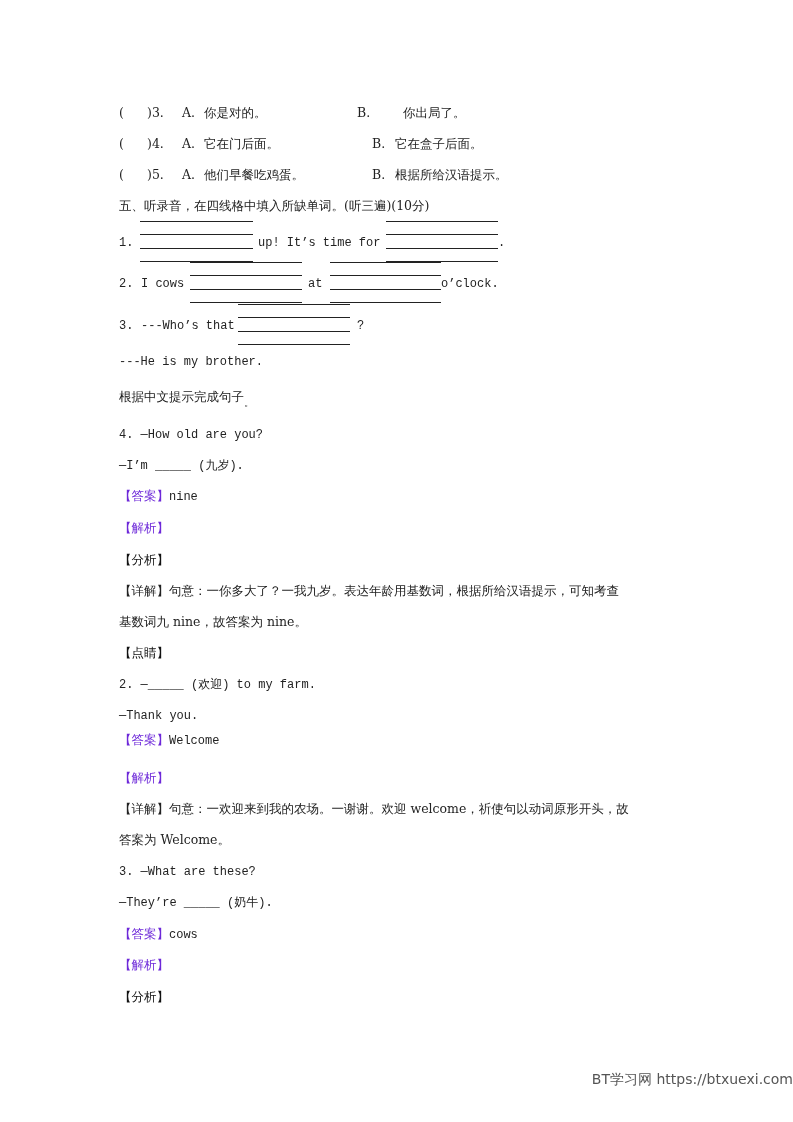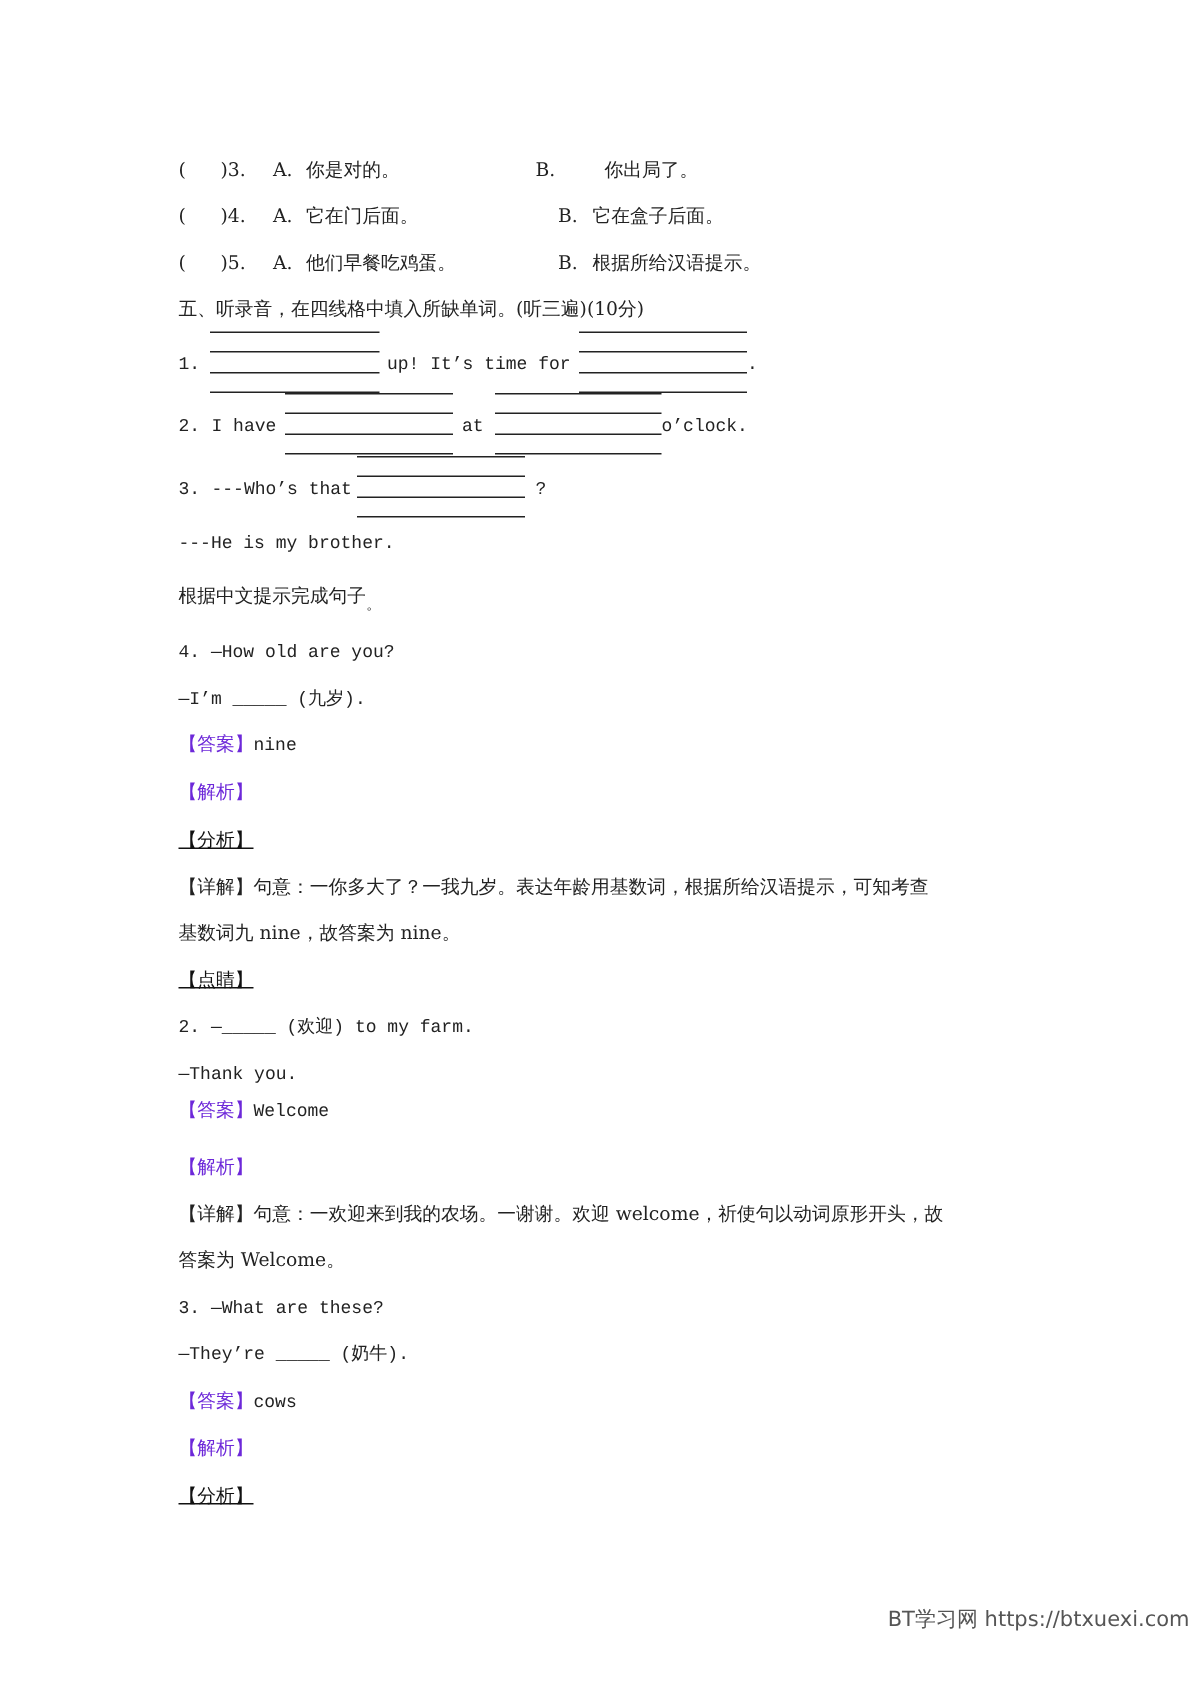--- a/index.html
+++ b/index.html
@@ -1,21 +1,21 @@
 <!DOCTYPE html>
 <html><head>
 <meta charset="utf-8">
 <style>
   html, body { margin: 0; padding: 0; background: #ffffff; }
   body { width: 793px; height: 1122px; position: relative; overflow: hidden;
          font-family: "DejaVu Serif", "Liberation Serif", serif; color: #222; }
   .line { position: absolute; left: 119px; font-size: 12.5px; line-height: 16px; white-space: nowrap; }
   .mono { font-family: "Liberation Mono", "DejaVu Sans Mono", monospace; font-size: 12px; }
   .blue { color: #6d28d9; }
-  .bold { color: #111; text-decoration: underline; }
+  .bold { color: #111; }
   .grid { position: absolute; }
   .grid i { position: absolute; left: 0; right: 0; height: 1px; background: #222; display: block; }
   .footer { position: absolute; top: 1071px; left: 0; width: 793px; text-align: right;
             font-family: "DejaVu Sans", "Liberation Sans", sans-serif; font-size: 14px; color: #555; }
   .opt { position: absolute; }
 </style>
 </head>
 <body>
 
 <div class="line" style="top:105px;">
@@ -77,21 +77,21 @@
 </div>
 
 <div class="line mono" style="top:235px;">
   <span>1.</span>
   <span class="opt" style="left:139px;">up! It’s time for</span>
   <span class="opt" style="left:379px;">.</span>
 </div>
 
 <div class="line mono" style="top:276px;">
   <span>2.</span>
-  <span class="opt" style="left:22px;">I have</span>
+  <span class="opt" style="left:22px;">I cows</span>
   <span class="opt" style="left:189px;">at</span>
   <span class="opt" style="left:322px;">o’clock.</span>
 </div>
 
 <div class="line mono" style="top:318px;">
   <span>3.</span>
   <span class="opt" style="left:22px;">---Who’s that</span>
   <span class="opt" style="left:238px;">?</span>
 </div>
 <div class="line mono" style="top:354px;">---He is my brother.</div>

